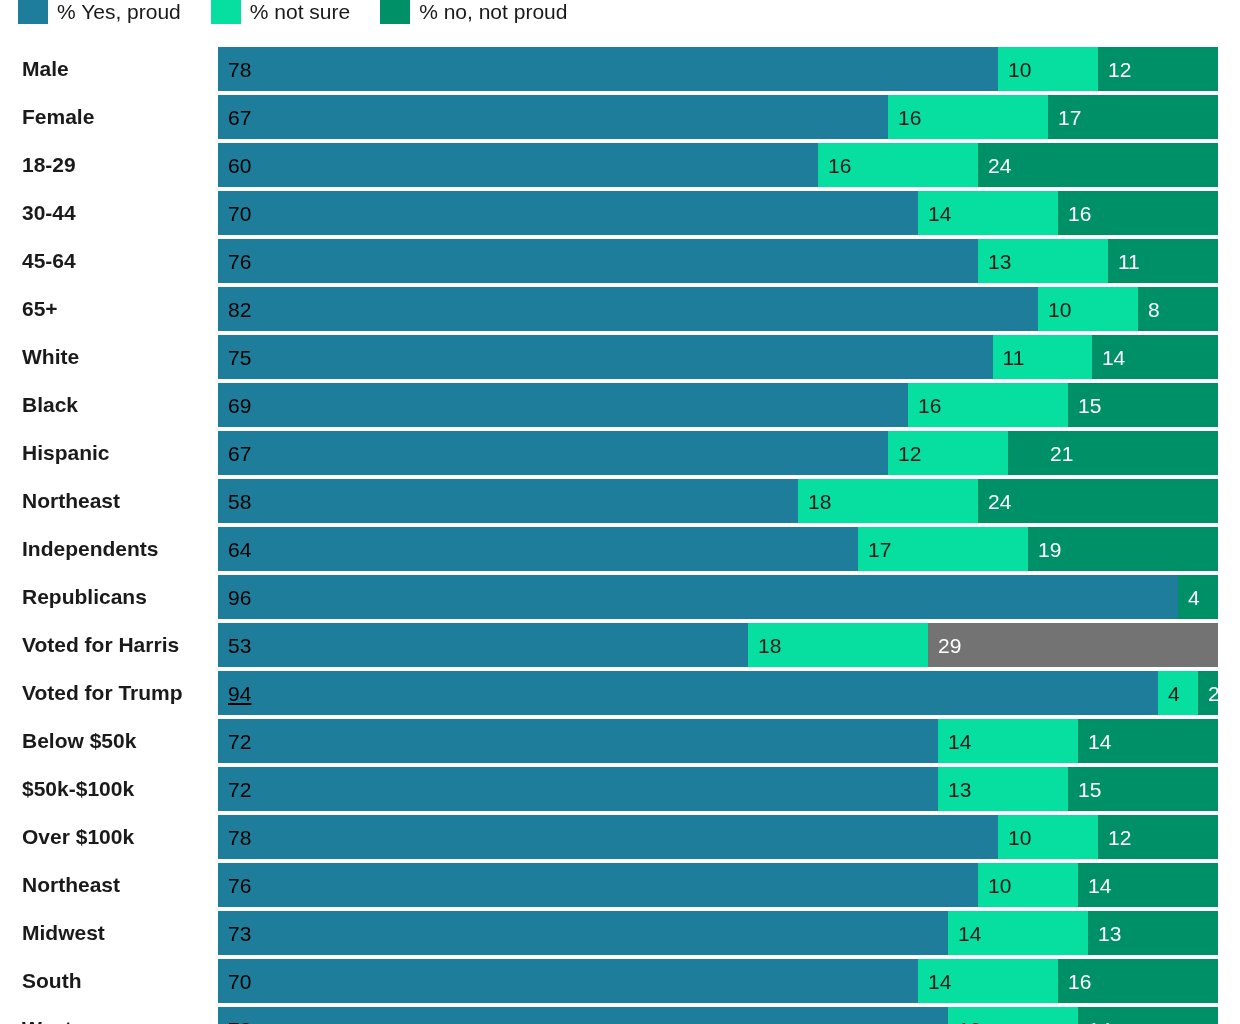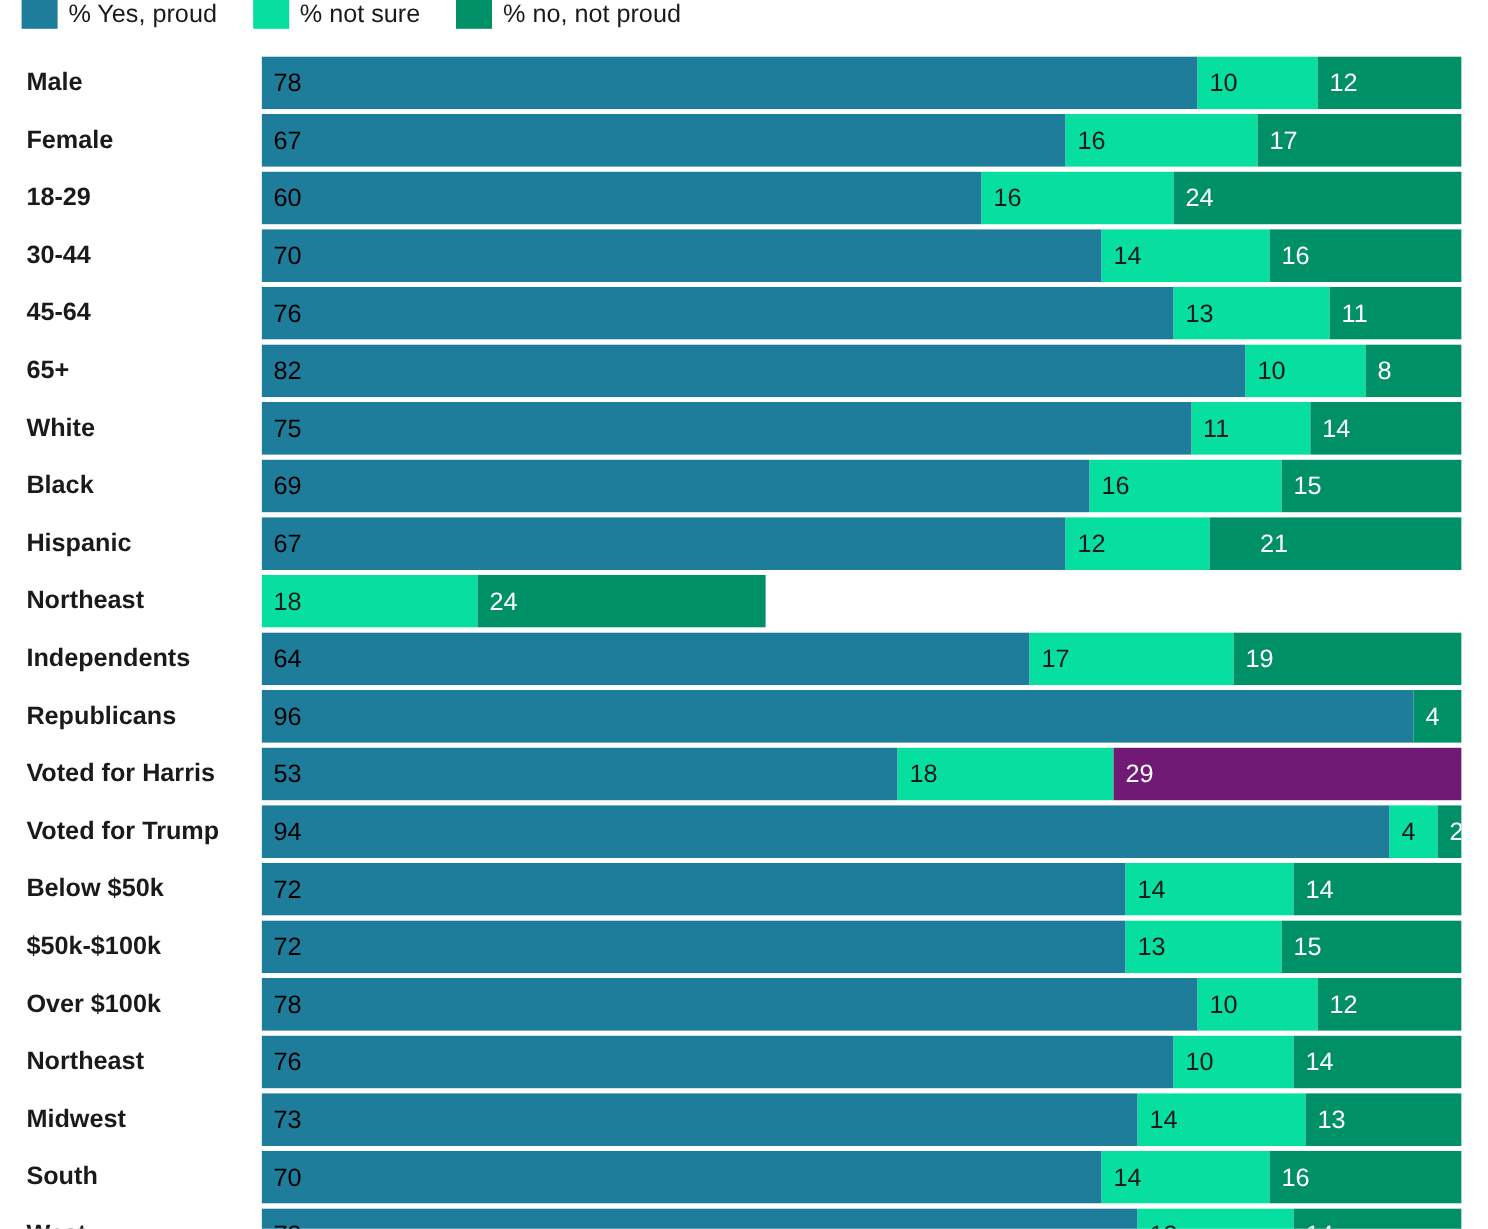--- a/index.html
+++ b/index.html
@@ -242,20 +242,23 @@
             <span class="seg-val">12</span>
           </div>
           <div class="seg seg-no" style="background: rgb(0, 144, 104); width: 210px; padding-left: 42px;">
             <span class="seg-val">21</span>
           </div>
         </div>
       </div>
       <div class="row">
         <div class="row-label">Northeast</div>
         <div class="bar">
+          <div class="seg seg-yes" style="background: rgb(31, 125, 156); width: 580px;">
+            <span class="seg-val">58</span>
+          </div>
           <div class="seg seg-unsure" style="background: rgb(6, 223, 160); width: 180px;">
             <span class="seg-val">18</span>
           </div>
           <div class="seg seg-no" style="background: rgb(0, 144, 104); width: 240px;">
             <span class="seg-val">24</span>
           </div>
         </div>
       </div>
       <div class="row">
         <div class="row-label">Independents</div>
@@ -284,29 +287,29 @@
       </div>
       <div class="row">
         <div class="row-label">Voted for Harris</div>
         <div class="bar">
           <div class="seg seg-yes" style="background: rgb(31, 125, 156); width: 530px; text-align: right;">
             <span class="seg-val">53</span>
           </div>
           <div class="seg seg-unsure" style="background: rgb(6, 223, 160); width: 180px;">
             <span class="seg-val">18</span>
           </div>
-          <div class="seg seg-no" style="background: #701a75; width: 290px;">
+          <div class="seg seg-no" style="background: #737373; width: 290px;">
             <span class="seg-val">29</span>
           </div>
         </div>
       </div>
       <div class="row">
         <div class="row-label">Voted for Trump</div>
         <div class="bar">
-          <div class="seg seg-yes" style="background: rgb(31, 125, 156); width: 940px;">
+          <div class="seg seg-yes" style="background: rgb(31, 125, 156); width: 940px; text-decoration: underline;">
             <span class="seg-val">94</span>
           </div>
           <div class="seg seg-unsure" style="background: rgb(6, 223, 160); width: 40px;">
             <span class="seg-val">4</span>
           </div>
           <div class="seg seg-no" style="background: rgb(0, 144, 104); width: 20px;">
             <span class="seg-val">2</span>
           </div>
         </div>
       </div>

